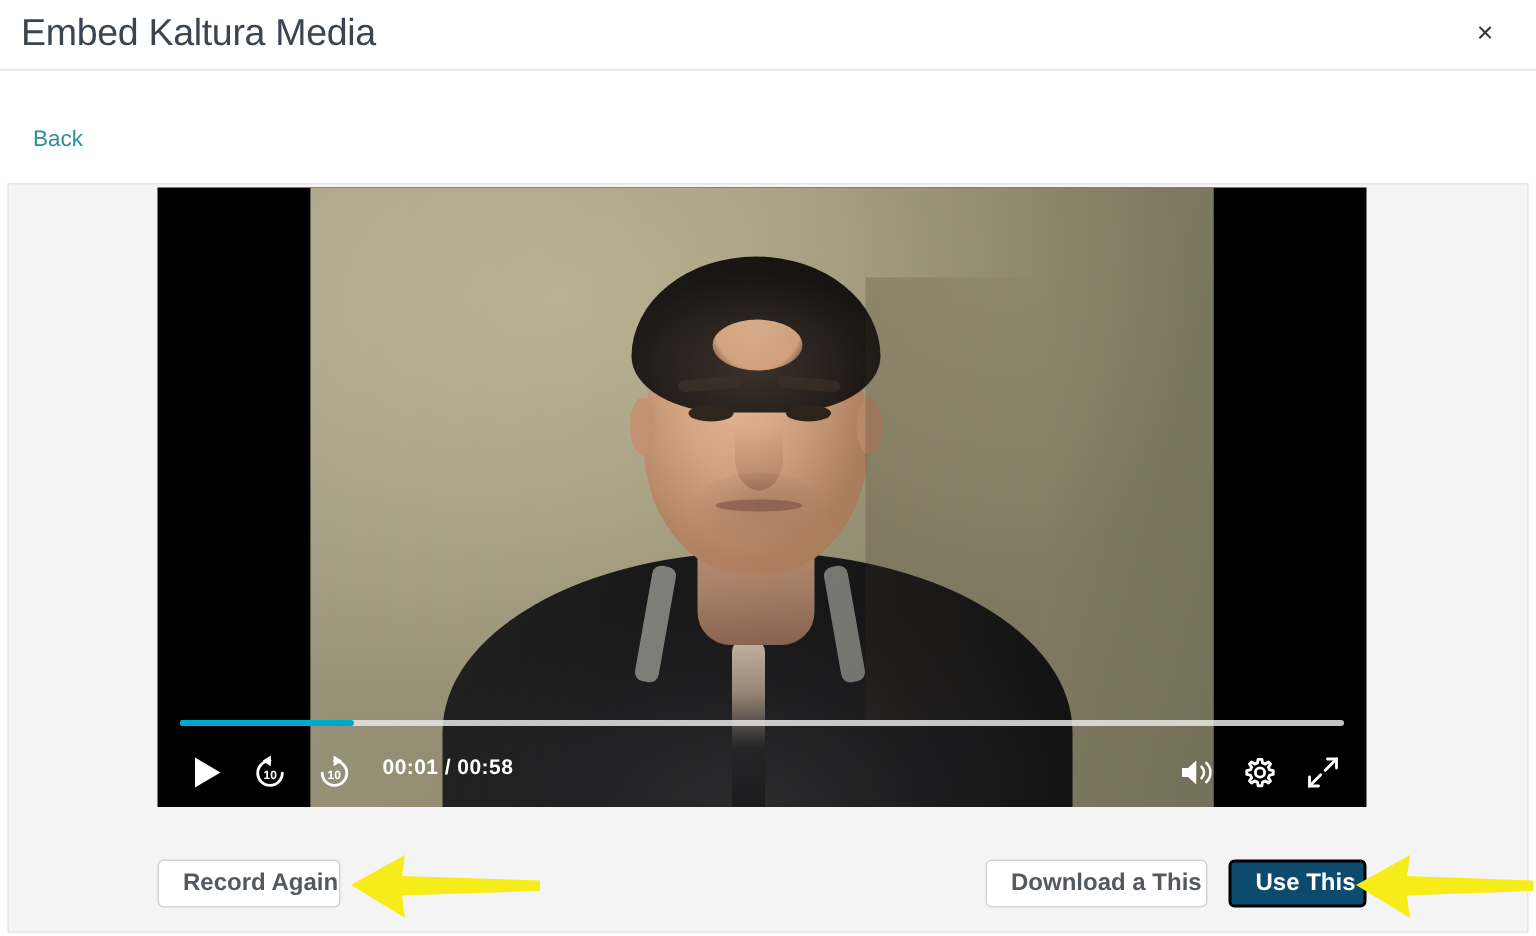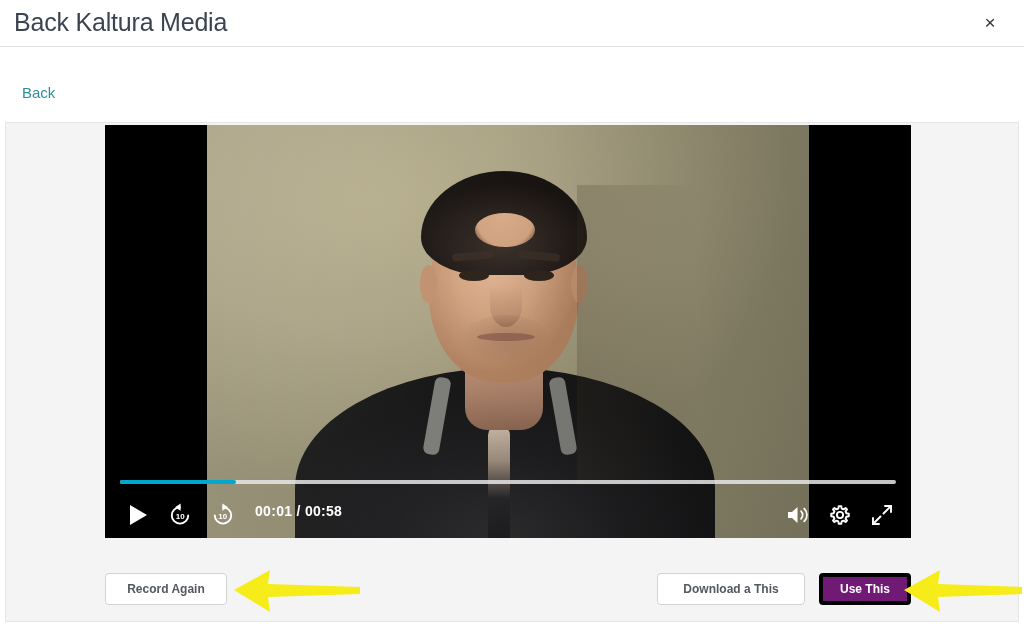--- a/index.html
+++ b/index.html
@@ -356,55 +356,55 @@
     font-weight: 700;
     letter-spacing: 0.3px;
     white-space: nowrap;
   }
 
   
   .btn {
     position: absolute;
     height: 32px;
     border-radius: 4px;
-    font-size: 12px;
+    font-size: 16px;
     font-family: "Liberation Sans", sans-serif;
     font-weight: 700;
     cursor: pointer;
     box-sizing: border-box;
     padding: 0 16px;
     white-space: nowrap;
   }
   .btn-outline {
     background: #ffffff;
     border: 1px solid #d3d3d3;
     color: #54595f;
   }
   .btn-primary {
-    background: #701a75;
-    border: 4px solid #000000;
+    background: #0c4a6e;
+    border: 2px solid #000000;
     color: #ffffff;
   }
   .record-again-btn { left: 105px; top: 573px; width: 122px; }
   .download-copy-btn { left: 657px; top: 573px; width: 148px; }
   .use-this-btn { left: 819px; top: 573px; width: 92px; }
 
   
   .arrow-annotation {
     position: absolute;
     pointer-events: none;
   }
   .arrow-left-anno { left: 232px; top: 562px; width: 130px; height: 56px; }
   .arrow-right-anno { left: 902px; top: 562px; width: 122px; height: 56px; }
 </style>
 </head>
 <body>
 
 <div class="modal-header">
-  <div class="modal-title">Back Kaltura Media</div>
+  <div class="modal-title">Embed Kaltura Media</div>
   <button class="close-btn">×</button>
 </div>
 
 <div class="sub-toolbar">
   <a class="back-link">Back</a>
   <button class="save-embed-btn">Save and Embed</button>
 </div>
 
 <div class="content-panel"></div>
 

